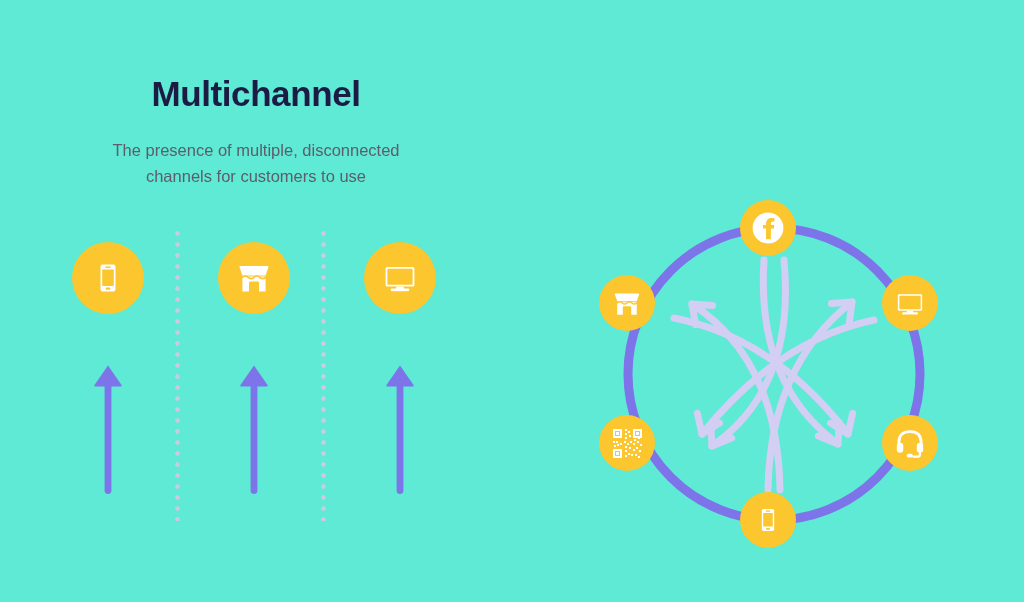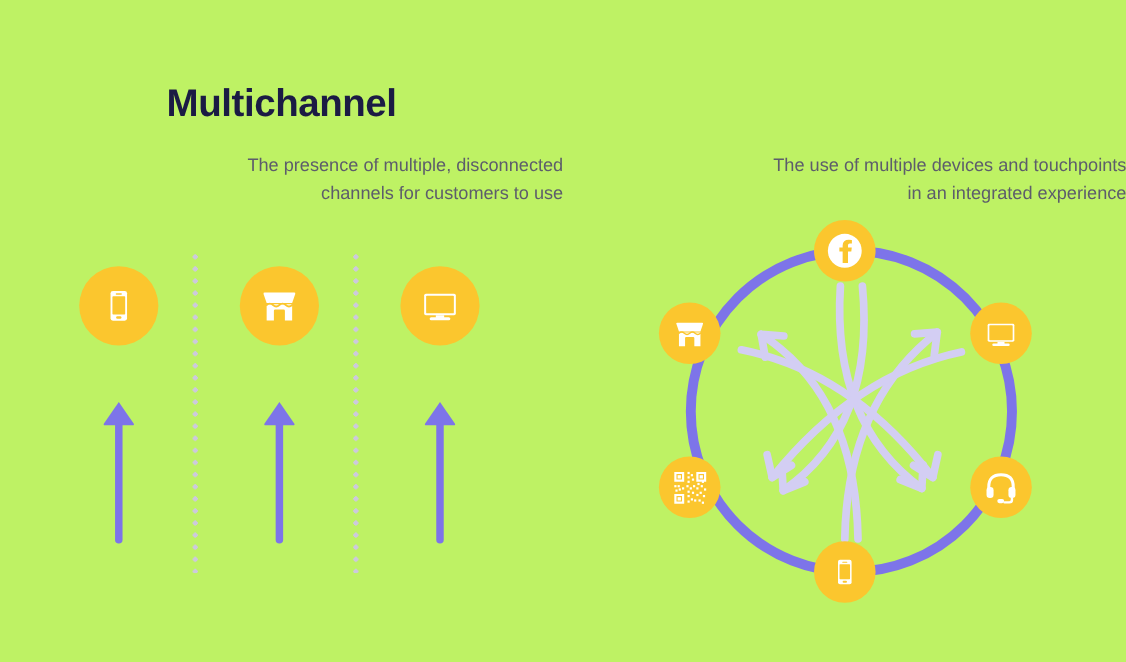--- a/index.html
+++ b/index.html
@@ -13,21 +13,21 @@
     overflow: hidden;
     background: #fcfdf2;
     font-family: "Liberation Sans", sans-serif;
     -webkit-font-smoothing: antialiased;
   }
 
   #infographic {
     position: relative;
     width: 1024px;
     height: 602px;
-    background: #bef264;
+    background: #5eead4;
   }
 
   
   .panel {
     position: absolute;
     top: 0;
     height: 602px;
   }
   #panel-multichannel { left: 0;   width: 512px; }
   #panel-omnichannel  { left: 512px; width: 512px; }
@@ -44,21 +44,21 @@
     color: #1b1b44;
     line-height: 1;
   }
   #title-multichannel { top: 53px; }
   #title-omnichannel  { top: 53px; }
 
   .panel-subtitle {
     position: absolute;
     left: 0;
     width: 100%;
-    text-align: right;
+    text-align: center;
     font-size: 16.5px;
     font-weight: 400;
     color: #5d5d6b;
     line-height: 1.62;
     white-space: pre-line;
   }
   #subtitle-multichannel { top: 120px; }
   #subtitle-omnichannel  { top: 120px; }
 
   
@@ -194,22 +194,20 @@
       <svg class="channel-arrow" viewBox="0 0 40 135">
         <rect x="16.6" y="18" width="6.8" height="112" rx="3.4" fill="#7d74e9"></rect>
         <path d="M20 1.5 L33.5 21 Q34.4 22.6 32.5 22.6 L7.5 22.6 Q5.6 22.6 6.5 21 Z" fill="#7d74e9"></path>
       </svg>
     </div>
   </section>
 
   <section class="panel" id="panel-omnichannel">
 
 
-    <p class="panel-subtitle" id="subtitle-omnichannel">The use of multiple devices and touchpoints
-in an integrated experience</p>
   </section>
 
   <div id="omni-diagram">
 
     <svg width="372" height="372" viewBox="0 0 372 372">
 
       <circle cx="186" cy="186" r="146" fill="none" stroke="#7d74e9" stroke-width="9"></circle>
 
       <g fill="none" stroke="#d3cef3" stroke-width="7" stroke-linecap="round">
 

